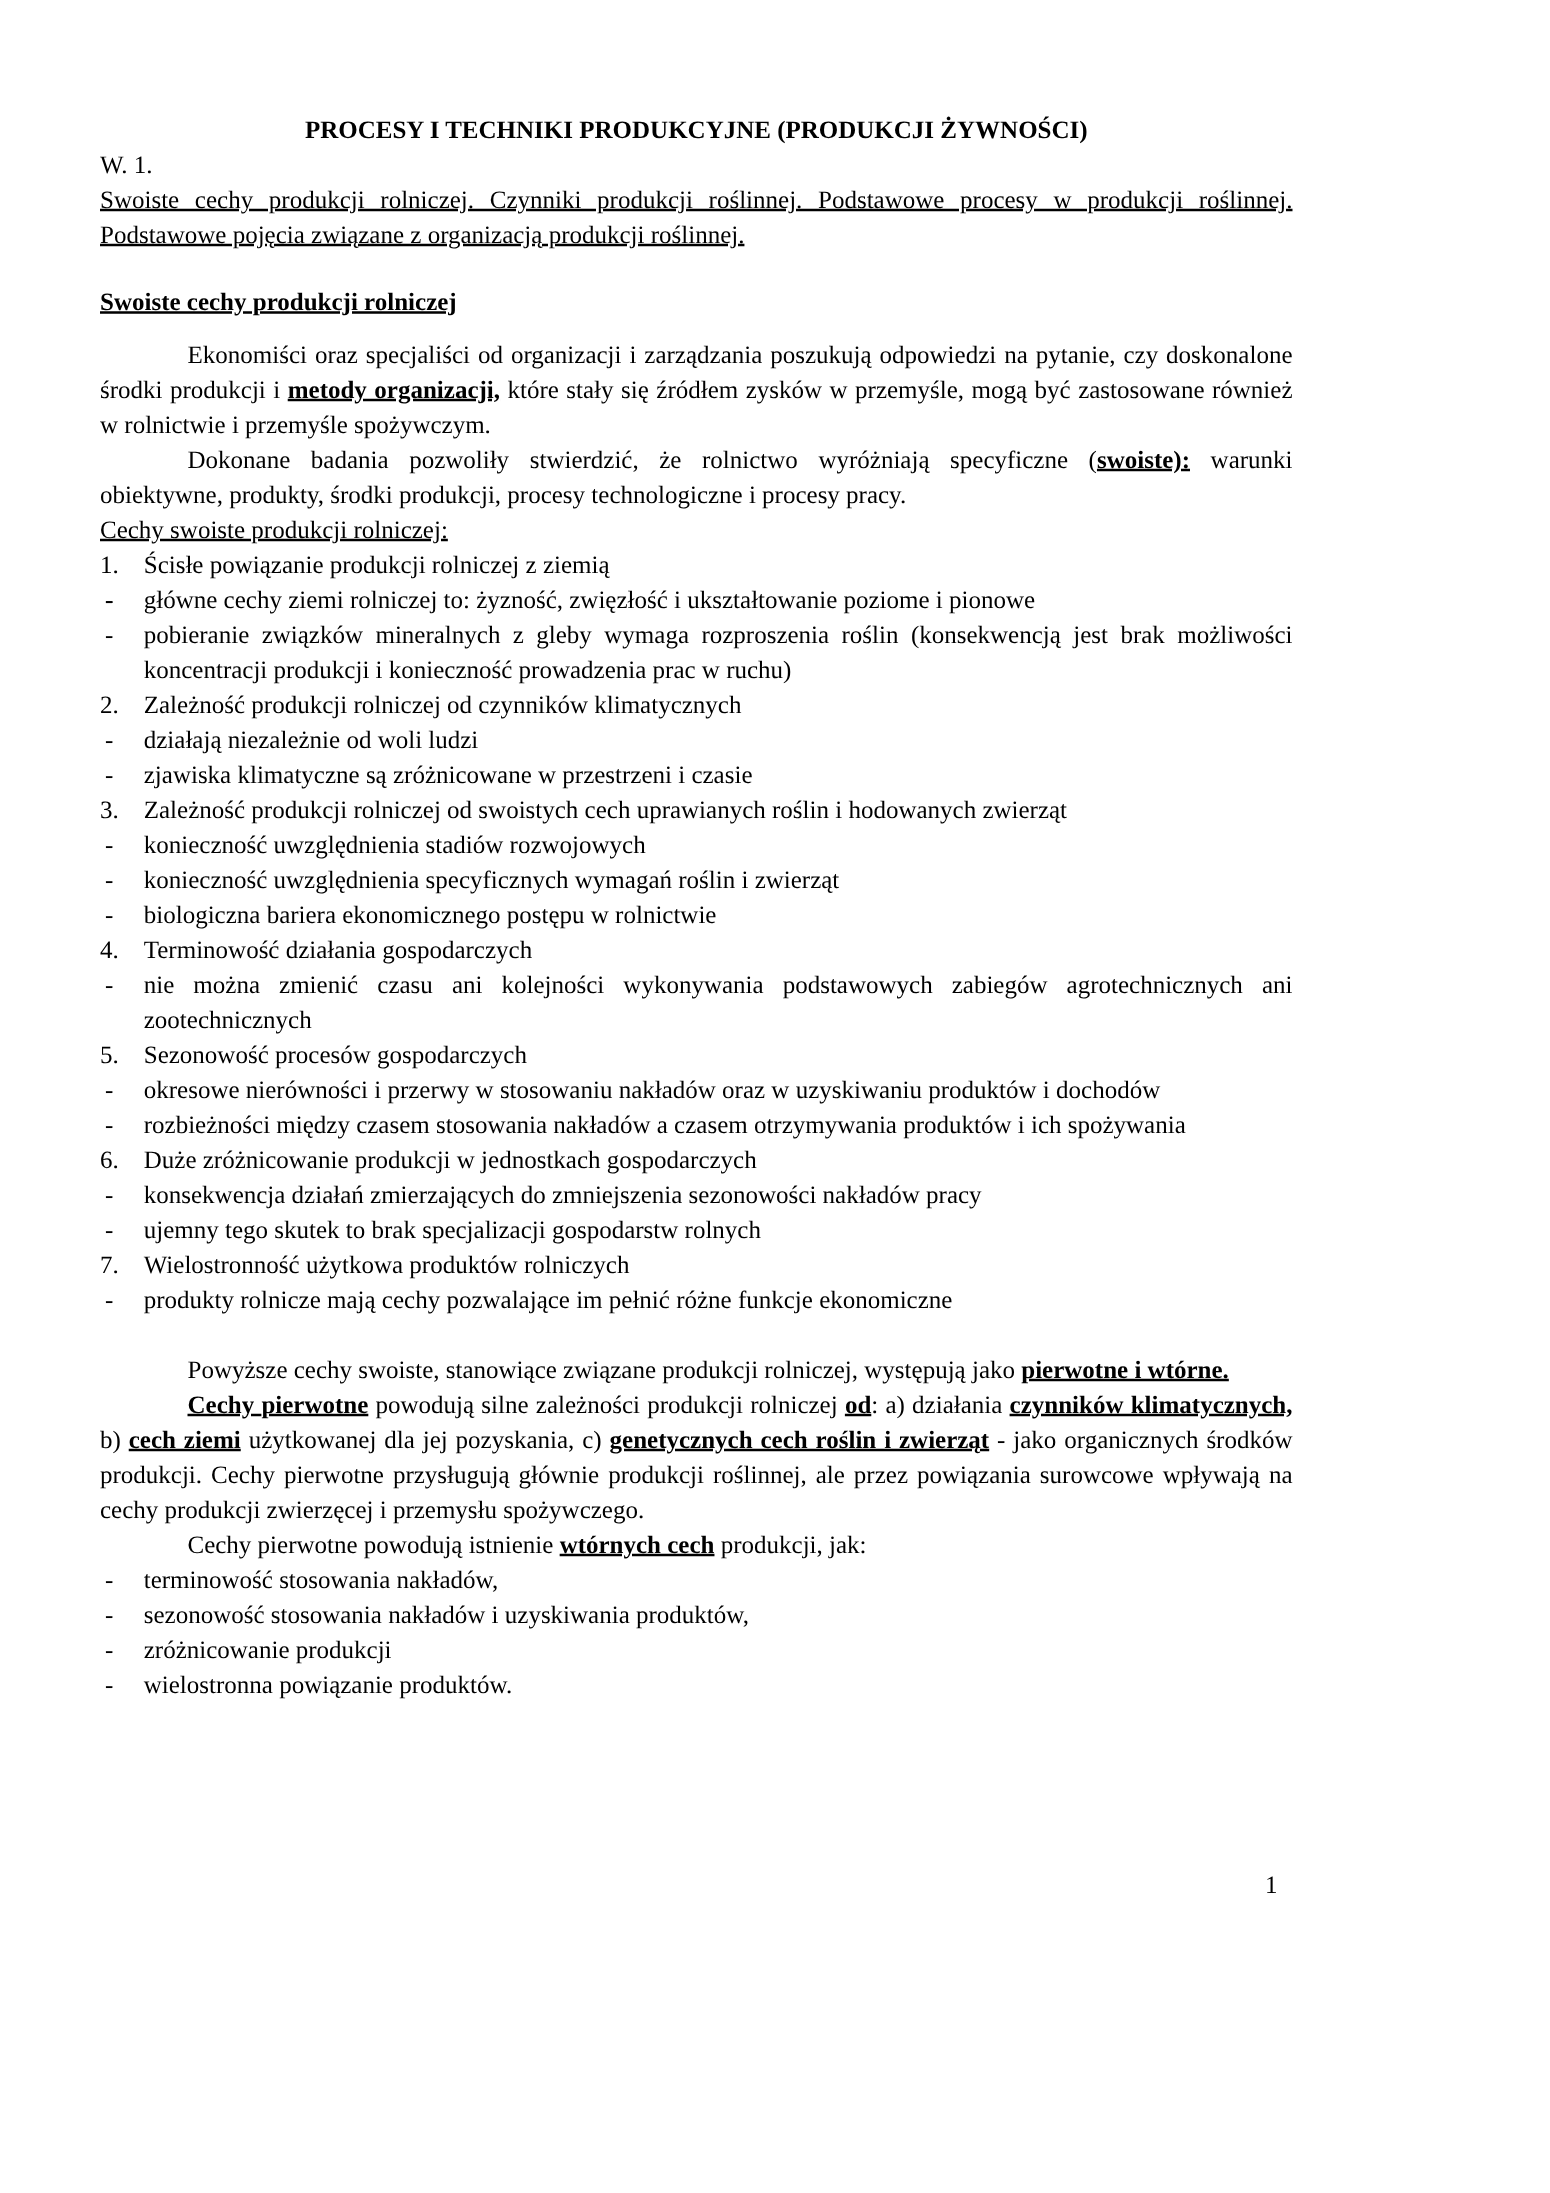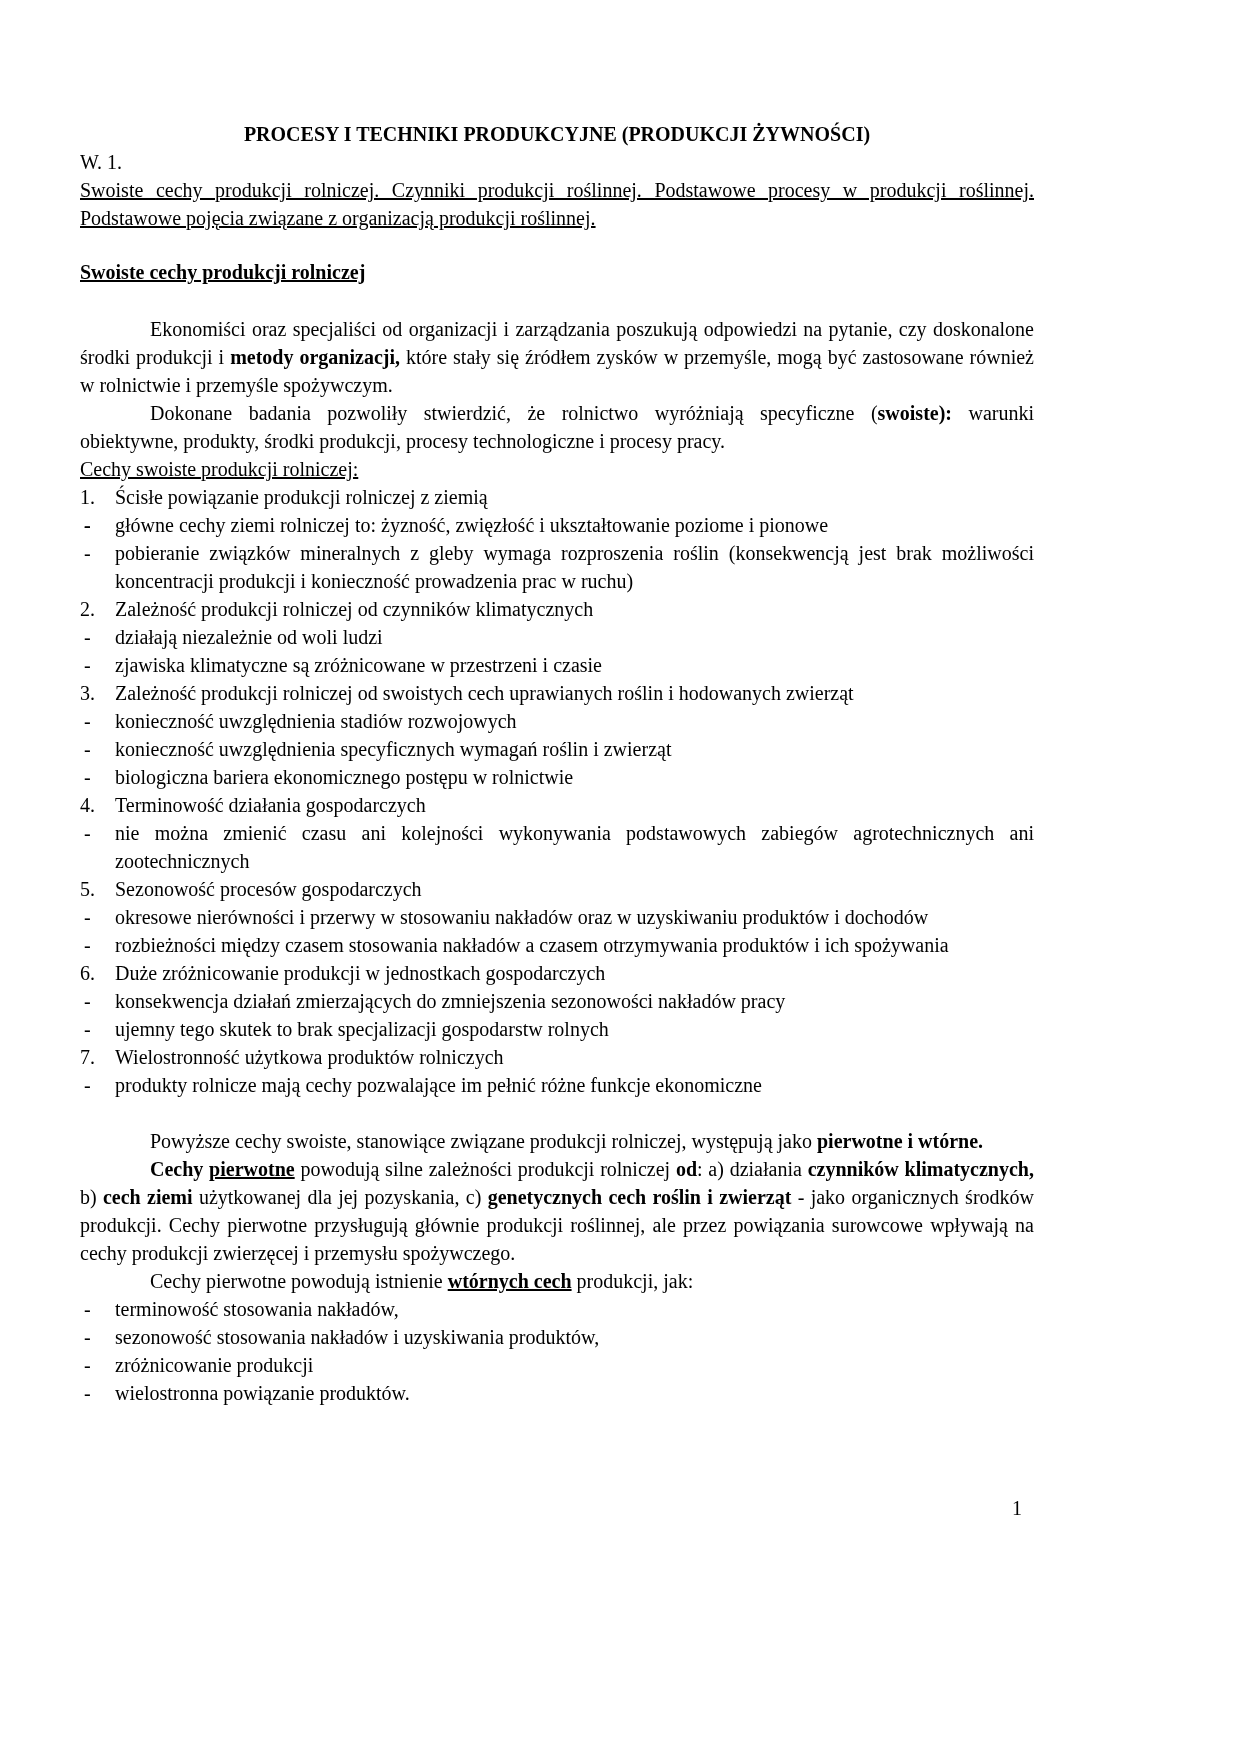--- a/index.html
+++ b/index.html
@@ -8,43 +8,43 @@
     background: #ffffff;
   }
   .page {
     width: 1240px;
     height: 1754px;
     background: #ffffff;
     font-family: "Liberation Serif", serif;
     font-size: 20px;
     line-height: 28px;
     color: #000000;
-    padding: 120px 206px 0 80px;
+    padding: 90px 206px 0 80px;
     box-sizing: border-box;
     position: relative;
     overflow: hidden;
   }
-  .b { font-weight: bold; }
+  .b { font-weight: bold; text-decoration: underline; }
   .u { text-decoration: underline; }
   .title {
     font-weight: bold;
     text-align: center;
   }
   .lecture {
     font-weight: normal;
   }
   .main-heading {
     font-weight: normal;
     text-decoration: underline;
     text-align: justify;
   }
   .section-heading {
     font-weight: bold;
     text-decoration: underline;
-    margin: 26px 0 29px 0;
+    margin: 26px 0 14px 0;
     width: 320px;
   }
   .para {
     text-align: justify;
   }
   .para.indent { text-indent: 70px; }
   .li {
     position: relative;
     padding-left: 35px;
     text-align: justify;

